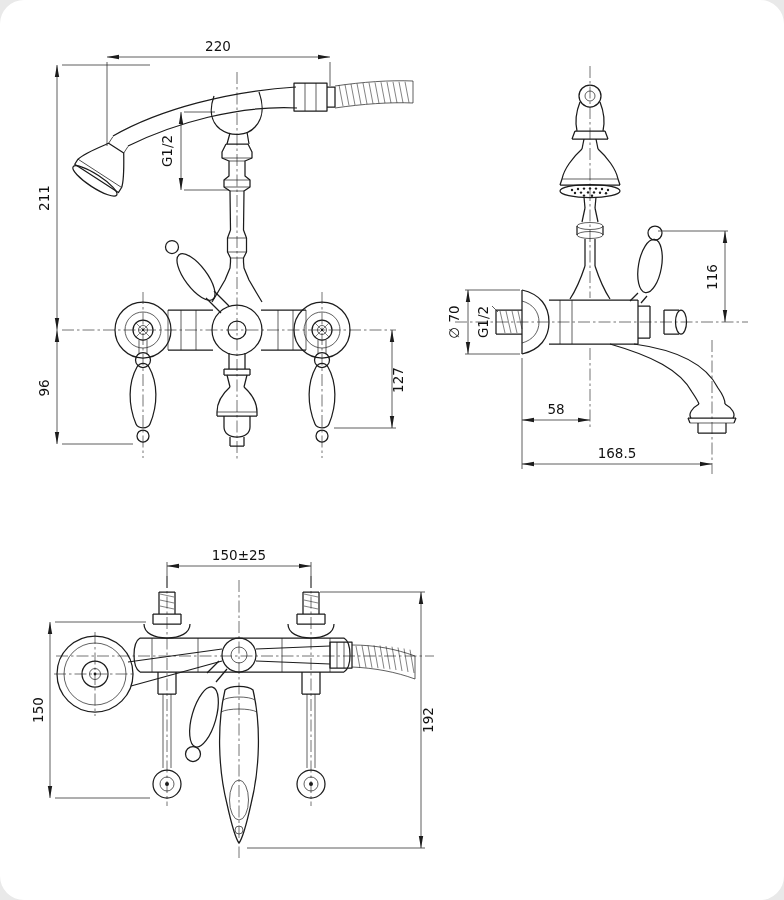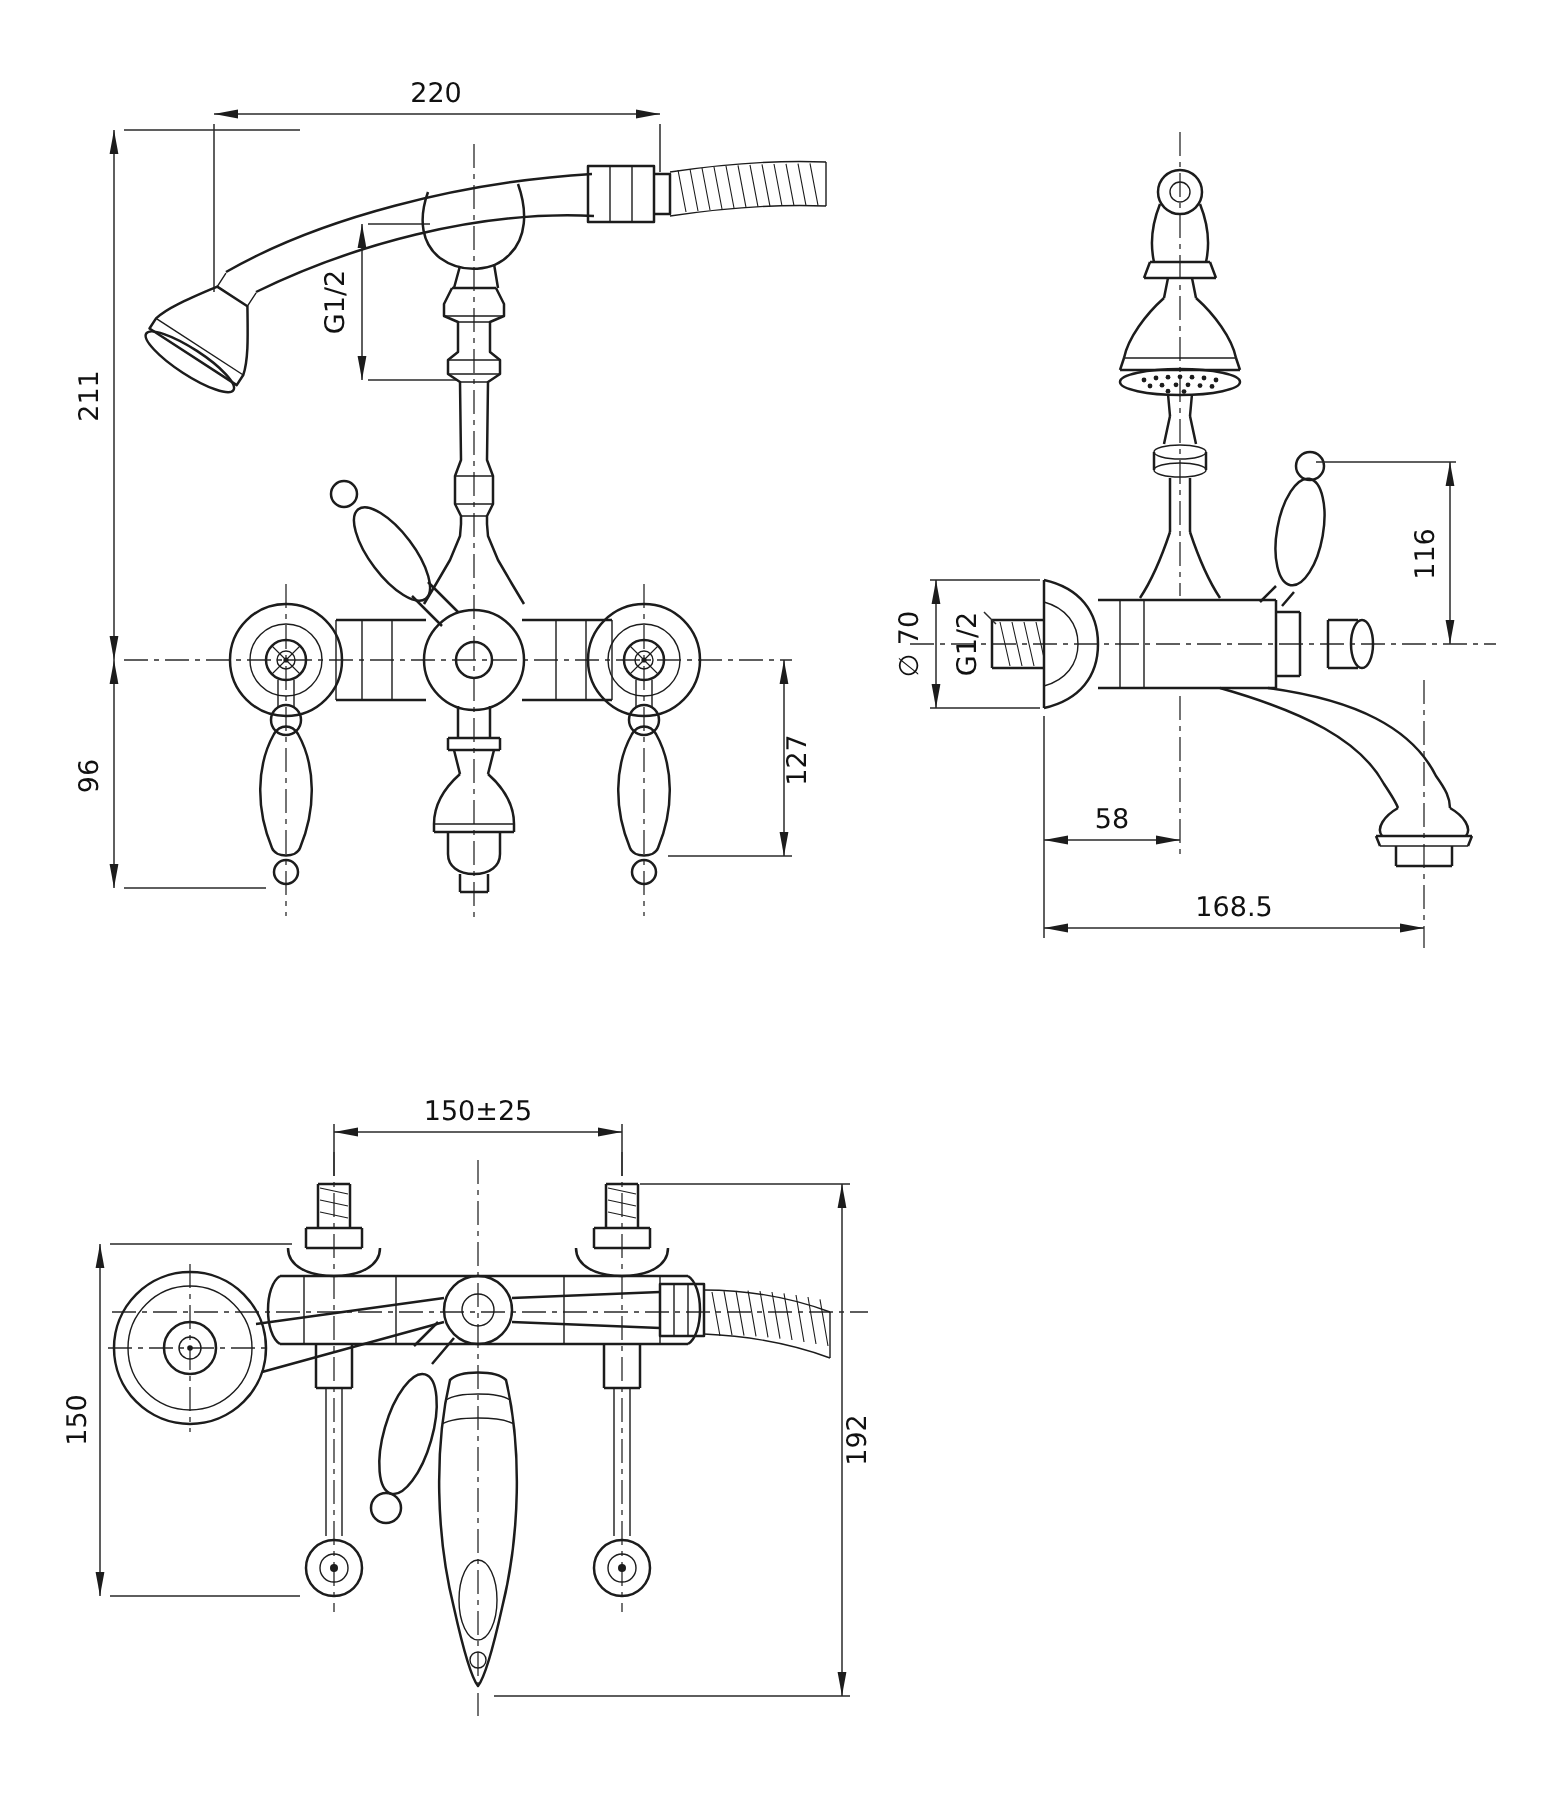--- a/index.html
+++ b/index.html
@@ -1,20 +1,21 @@
 <!DOCTYPE html>
 <html style="--line: #1c1c1c; --bg: #ffffff;"><head>
 <meta charset="utf-8">
 <style>
   :root { --line:#1c1c1c; --bg:#ffffff; }
   html,body { margin:0; padding:0; background:#e9e9e9; }
   .sheet {
     width:784px; height:900px; background:var(--bg); margin:0 auto;
     position:relative; overflow:hidden;
     font-family:"DejaVu Sans", sans-serif;
+    border-radius:24px;
   }
   svg { display:block; }
   .ol      { stroke:var(--line); stroke-width:1.25; fill:none; stroke-linejoin:round; }
   .ol-thin { stroke:var(--line); stroke-width:0.7;  fill:none; stroke-linejoin:round; }
   .dim     { stroke:#2a2a2a;     stroke-width:0.75; fill:none; }
   .cl      { stroke:#2a2a2a;     stroke-width:0.65; fill:none; stroke-dasharray:12 3 2.5 3; }
   .hatch   { stroke:var(--line); stroke-width:0.55; fill:none; }
   .dot     { fill:var(--line); stroke:none; }
   text.dimtxt { font:13.5px "DejaVu Sans", sans-serif; fill:#111; stroke:none; }
 </style>

